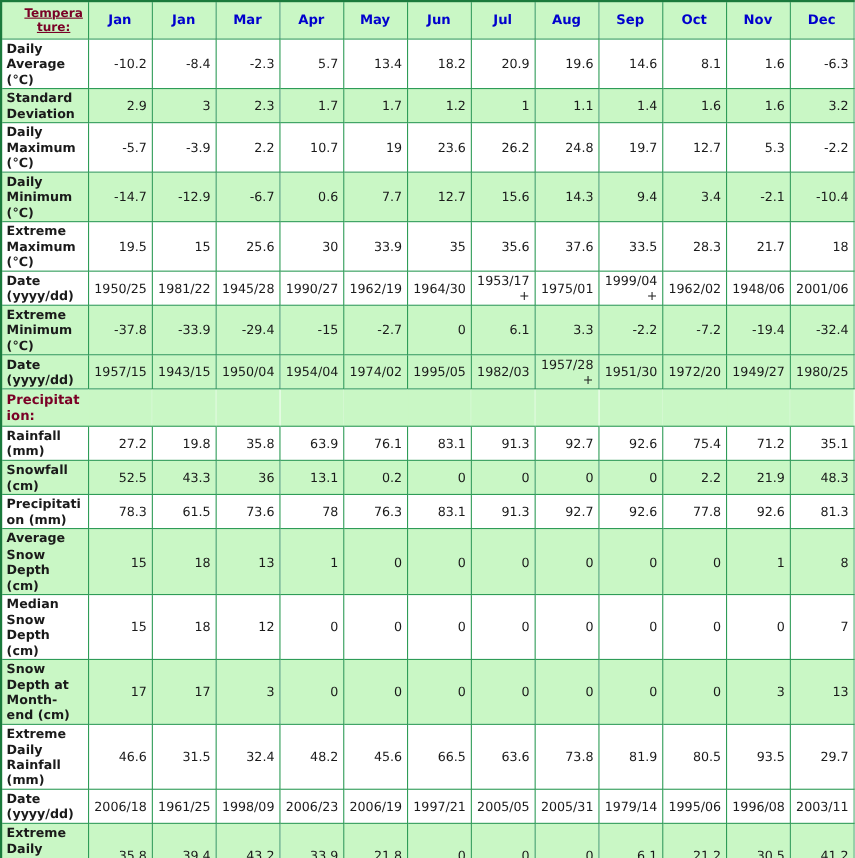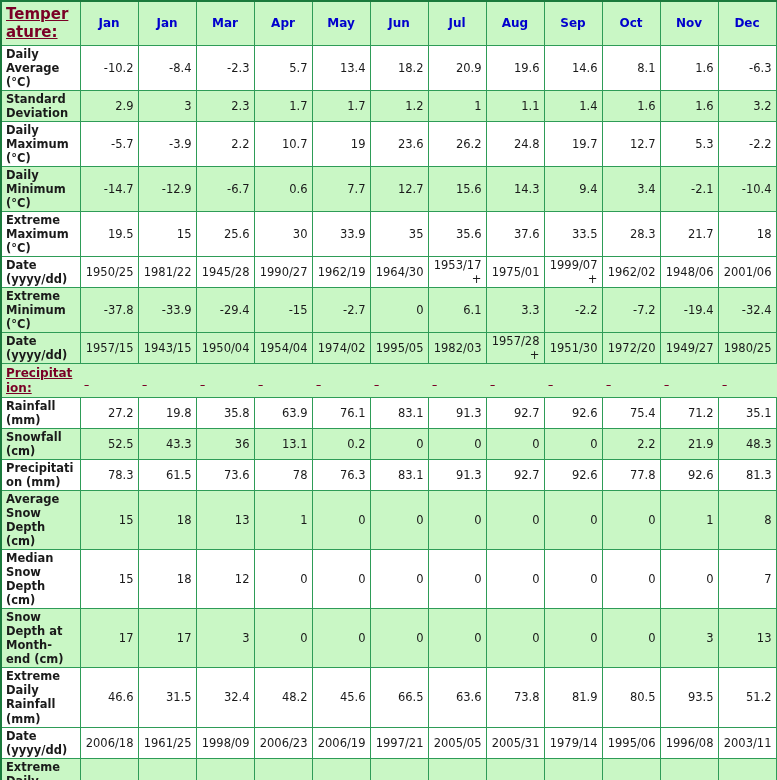--- a/index.html
+++ b/index.html
@@ -40,33 +40,32 @@
   
   tr.header-row td {
     background: #c9f7c5;
     text-align: center;
     font-weight: bold;
     color: #0000cd;
     font-size: 12px;
     padding: 3px 2px;
   }
   tr.header-row td.section-title {
-    text-align: left;
+    text-align: center;
     color: #7a0026;
     text-decoration: underline;
-    font-size: 15px;
-    padding-left: 4px;
+    font-size: 11px;
+    padding-left: 18px;
   }
 
   
   tr.section-row td {
     background: #c9f7c5;
     color: #7a0026;
     font-weight: bold;
-    text-decoration: underline;
     text-align: left;
     font-size: 12px;
     padding: 2px 4px;
     border-right-color: #c9f7c5;
     border-left-color: #c9f7c5;
   }
   tr.section-row td.first { border-left-color: #2e9c57; }
 
   
   td.rowlabel {
@@ -208,21 +207,21 @@
       <tr class="plain">
         <td class="rowlabel">Date (yyyy/dd)</td>
         <td class="val">1950/25</td>
         <td class="val">1981/22</td>
         <td class="val">1945/28</td>
         <td class="val">1990/27</td>
         <td class="val">1962/19</td>
         <td class="val">1964/30</td>
         <td class="val">1953/17+</td>
         <td class="val bold">1975/01</td>
-        <td class="val">1999/07+</td>
+        <td class="val">1999/04+</td>
         <td class="val">1962/02</td>
         <td class="val">1948/06</td>
         <td class="val">2001/06</td>
         <td class="val">&nbsp;</td>
       </tr>
       <tr class="stripe">
         <td class="rowlabel">Extreme Minimum (°C)</td>
         <td class="val bold">-37.8</td>
         <td class="val">-33.9</td>
         <td class="val">-29.4</td>
@@ -371,21 +370,21 @@
         <td class="val">31.5</td>
         <td class="val">32.4</td>
         <td class="val">48.2</td>
         <td class="val">45.6</td>
         <td class="val">66.5</td>
         <td class="val">63.6</td>
         <td class="val">73.8</td>
         <td class="val">81.9</td>
         <td class="val">80.5</td>
         <td class="val bold">93.5</td>
-        <td class="val">51.2</td>
+        <td class="val">29.7</td>
         <td class="val">&nbsp;</td>
       </tr>
       <tr class="plain">
         <td class="rowlabel">Date (yyyy/dd)</td>
         <td class="val">2006/18</td>
         <td class="val">1961/25</td>
         <td class="val">1998/09</td>
         <td class="val">2006/23</td>
         <td class="val">2006/19</td>
         <td class="val">1997/21</td>

